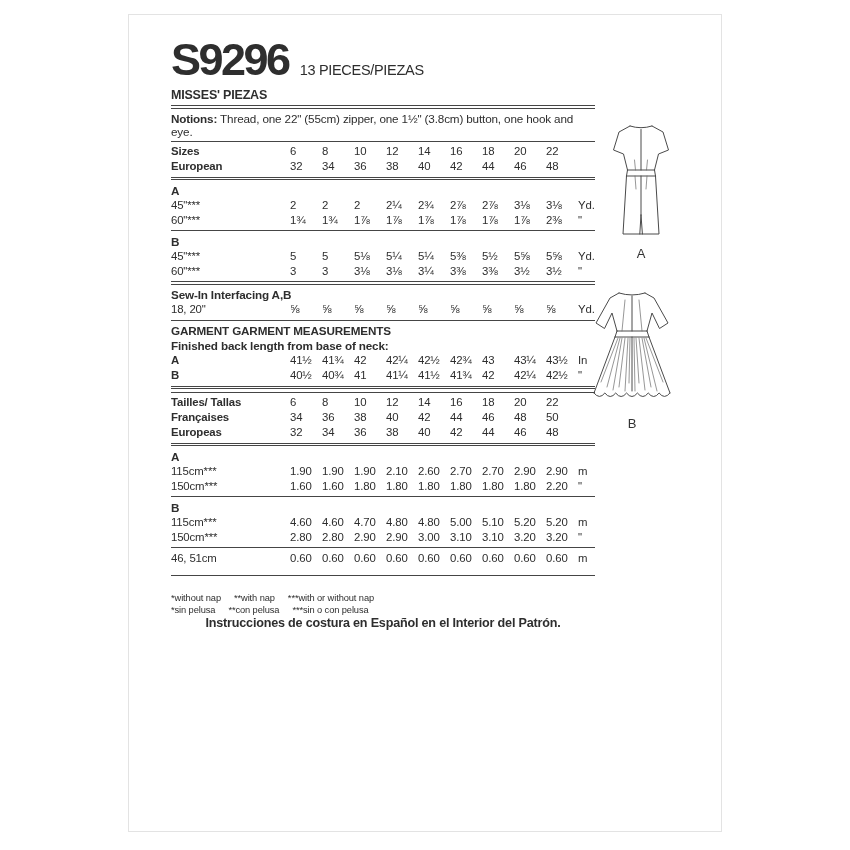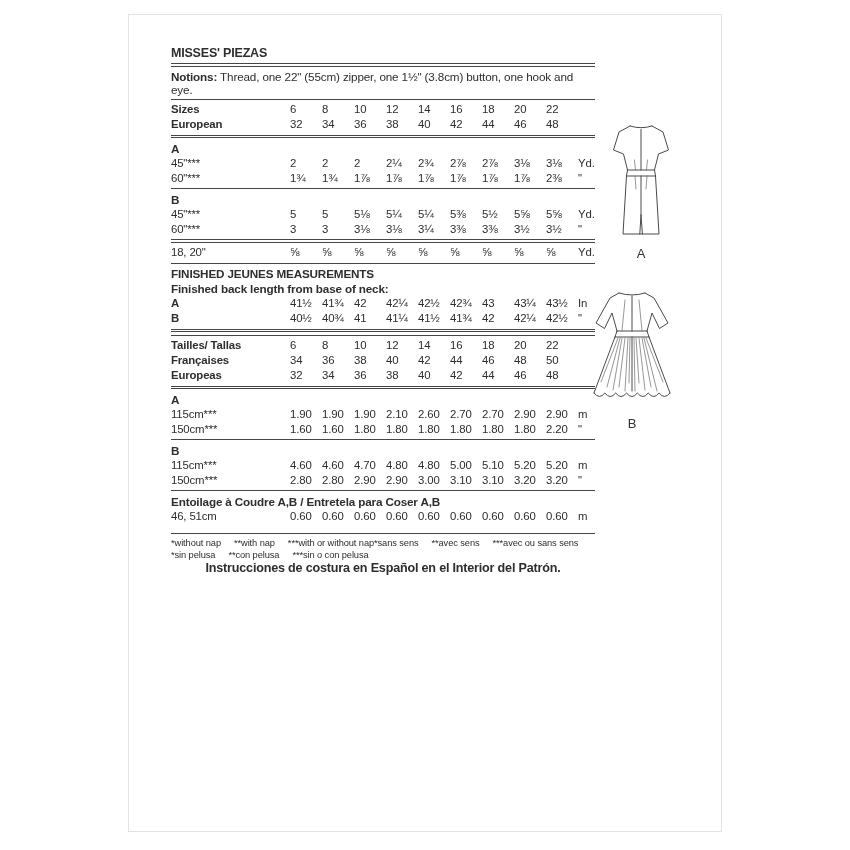--- a/index.html
+++ b/index.html
@@ -11,36 +11,40 @@
   .pieces{font-size:14.5px;letter-spacing:-0.3px;margin-left:11px;}
   .garment{font-weight:bold;font-size:12.5px;letter-spacing:-0.2px;margin-top:7px;line-height:14px;}
   .rule{border-top:1.5px solid #454545;margin:2.5px 0;height:0;}
   .rule.heavy{height:1.5px;border-top:1px solid #454545;border-bottom:1px solid #454545;}
   .para{font-size:11.7px;line-height:13.3px;letter-spacing:-0.15px;margin:1px 0;}
   .para b{letter-spacing:-0.15px;}
   .t-row{display:grid;grid-template-columns:119px 32px 32px 32px 32px 32px 32px 32px 32px 32px 1fr;font-size:11.4px;line-height:15px;letter-spacing:-0.15px;}
   .t-row .lab{white-space:nowrap;}
   .t-row .b{font-weight:bold;}
   .t-heading{font-weight:bold;font-size:11.7px;line-height:15px;letter-spacing:-0.15px;white-space:nowrap;}
-  .footnotes{margin-top:9px;border-top:1.5px solid #454545;padding-top:3px;display:flex;justify-content:flex-start;font-size:9.3px;line-height:12px;letter-spacing:-0.1px;}
+  .footnotes{margin-top:9px;border-top:1.5px solid #454545;padding-top:16px;display:flex;justify-content:space-between;font-size:9.3px;line-height:12px;letter-spacing:-0.1px;}
   .fn-line span{margin-right:13px;}
   .fn-line span:last-child{margin-right:0;}
   .closing{text-align:center;font-weight:bold;font-size:12.6px;letter-spacing:-0.2px;margin-top:0;}
   .figure{position:absolute;text-align:center;}
   .fig-a{left:477px;top:104px;width:70px;}
   .fig-b{left:457px;top:272px;width:92px;}
   .fig-label{font-size:13px;margin-top:5px;color:#333;}
   svg{display:block;margin:0 auto;}
 </style>
 </head>
 <body>
 
 <div class="page">
   <div class="content">
 
+    <div class="title-row">
+      <span class="pattern-no">S9296</span>
+      <span class="pieces">13 PIECES/PIEZAS</span>
+    </div>
 
     <div class="garment">MISSES' PIEZAS</div>
     <div class="rule"></div>
 
     <div class="rule"></div>
 
     <p class="para"><b>Notions:</b><span> Thread, one 22" (55cm) zipper, one 1½" (3.8cm) button, one hook and eye.</span></p>
     <div class="rule"></div>
 
     <div id="table-root">
@@ -120,35 +124,36 @@
           <span class="cell">3⅛</span>
           <span class="cell">3⅛</span>
           <span class="cell">3¼</span>
           <span class="cell">3⅜</span>
           <span class="cell">3⅜</span>
           <span class="cell">3½</span>
           <span class="cell">3½</span>
           <span class="unit">"</span>
         </div>
         <div class="rule heavy"></div>
+        <div class="t-heading">Sew-In Interfacing A,B</div>
         <div class="t-row">
           <span class="lab">18, 20"</span>
           <span class="cell">⅝</span>
           <span class="cell">⅝</span>
           <span class="cell">⅝</span>
           <span class="cell">⅝</span>
           <span class="cell">⅝</span>
           <span class="cell">⅝</span>
           <span class="cell">⅝</span>
           <span class="cell">⅝</span>
           <span class="cell">⅝</span>
           <span class="unit">Yd.</span>
         </div>
         <div class="rule"></div>
-        <div class="t-heading">FINISHED JEUNES MEASUREMENTS</div>
+        <div class="t-heading">GARMENT GARMENT MEASUREMENTS</div>
         <div class="t-heading">Finished back length from base of neck:</div>
         <div class="t-row">
           <span class="lab b">A</span>
           <span class="cell">41½</span>
           <span class="cell">41¾</span>
           <span class="cell">42</span>
           <span class="cell">42¼</span>
           <span class="cell">42½</span>
           <span class="cell">42¾</span>
           <span class="cell">43</span>
@@ -260,43 +265,39 @@
           <span class="cell">2.90</span>
           <span class="cell">2.90</span>
           <span class="cell">3.00</span>
           <span class="cell">3.10</span>
           <span class="cell">3.10</span>
           <span class="cell">3.20</span>
           <span class="cell">3.20</span>
           <span class="unit">"</span>
         </div>
         <div class="rule"></div>
-        <div class="t-heading">Entoilage à Coudre A,B / Entretela para Coser A,B</div>
         <div class="t-row">
           <span class="lab">46, 51cm</span>
           <span class="cell">0.60</span>
           <span class="cell">0.60</span>
           <span class="cell">0.60</span>
           <span class="cell">0.60</span>
           <span class="cell">0.60</span>
           <span class="cell">0.60</span>
           <span class="cell">0.60</span>
           <span class="cell">0.60</span>
           <span class="cell">0.60</span>
           <span class="unit">m</span>
         </div>
       </div>
 
     <div class="footnotes">
       <div id="fn-left">
           <div class="fn-line"><span>*without nap</span><span>**with nap</span><span>***with or without nap</span></div>
           <div class="fn-line"><span>*sin pelusa</span><span>**con pelusa</span><span>***sin o con pelusa</span></div>
-        </div>
-      <div id="fn-right">
-          <div class="fn-line"><span>*sans sens</span><span>**avec sens</span><span>***avec ou sans sens</span></div>
         </div>
     </div>
 
     <div class="closing">Instrucciones de costura en Español en el Interior del Patrón.</div>
   </div>
 
   <div class="figure fig-a">
     <svg width="62" height="122" viewBox="0 0 62 122">
       <g fill="none" stroke="#4a4a4a" stroke-width="1" stroke-linejoin="round" stroke-linecap="round">
         <path d="M20,7 Q31,10.5 42,7"></path>

